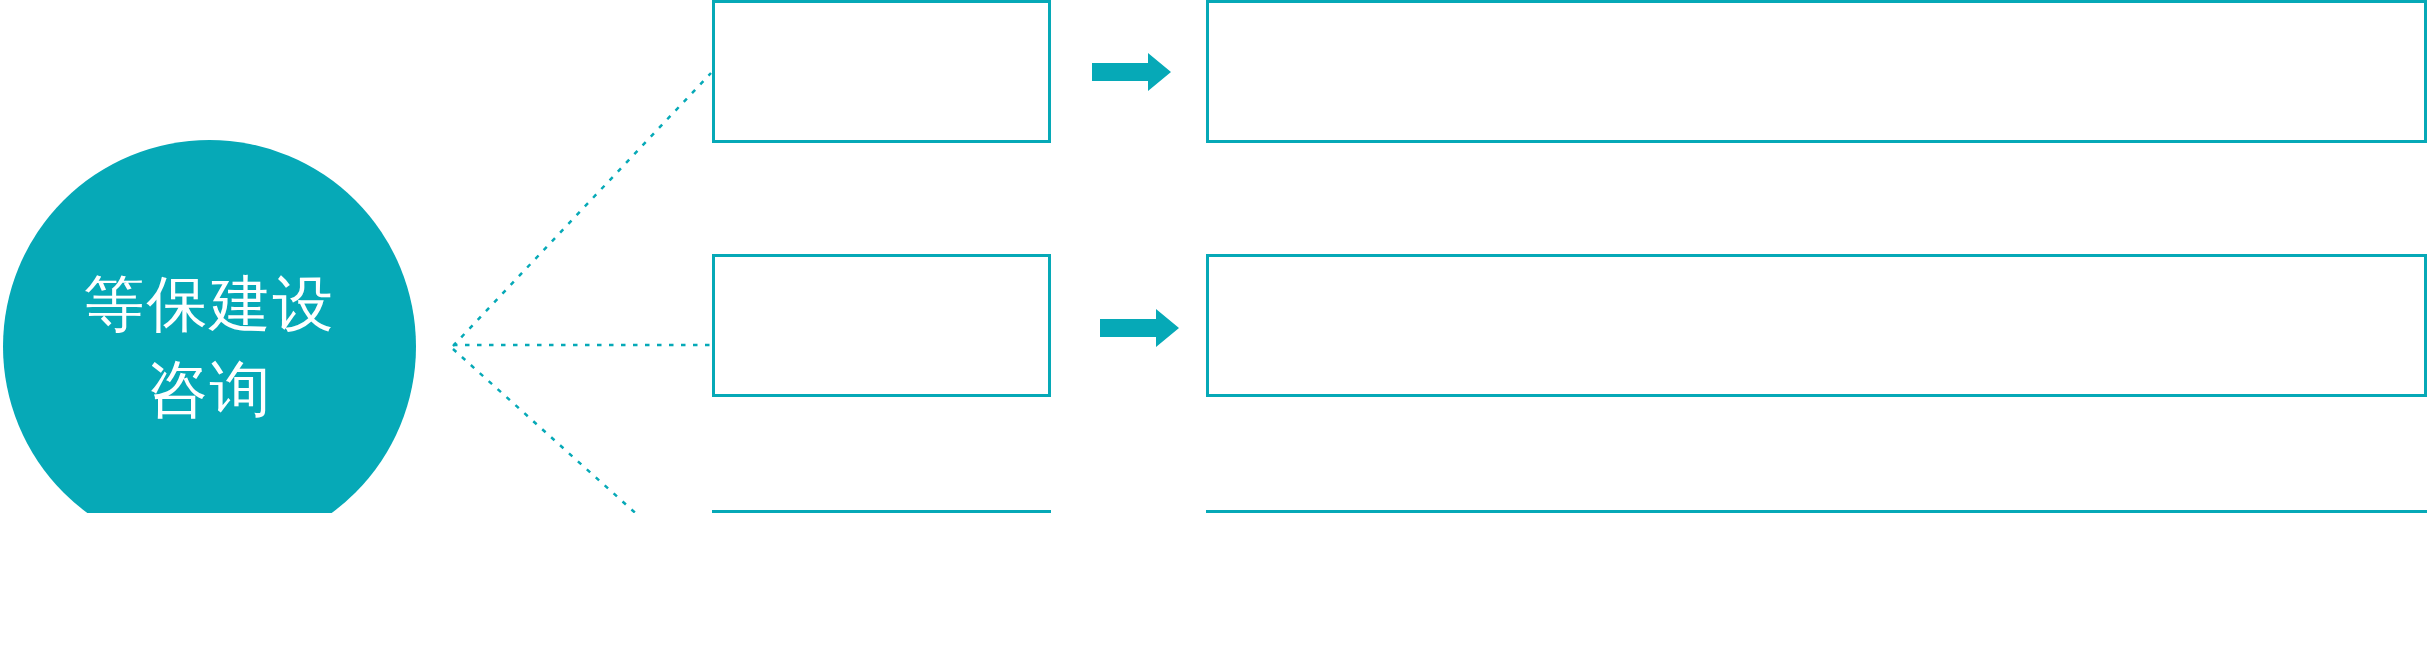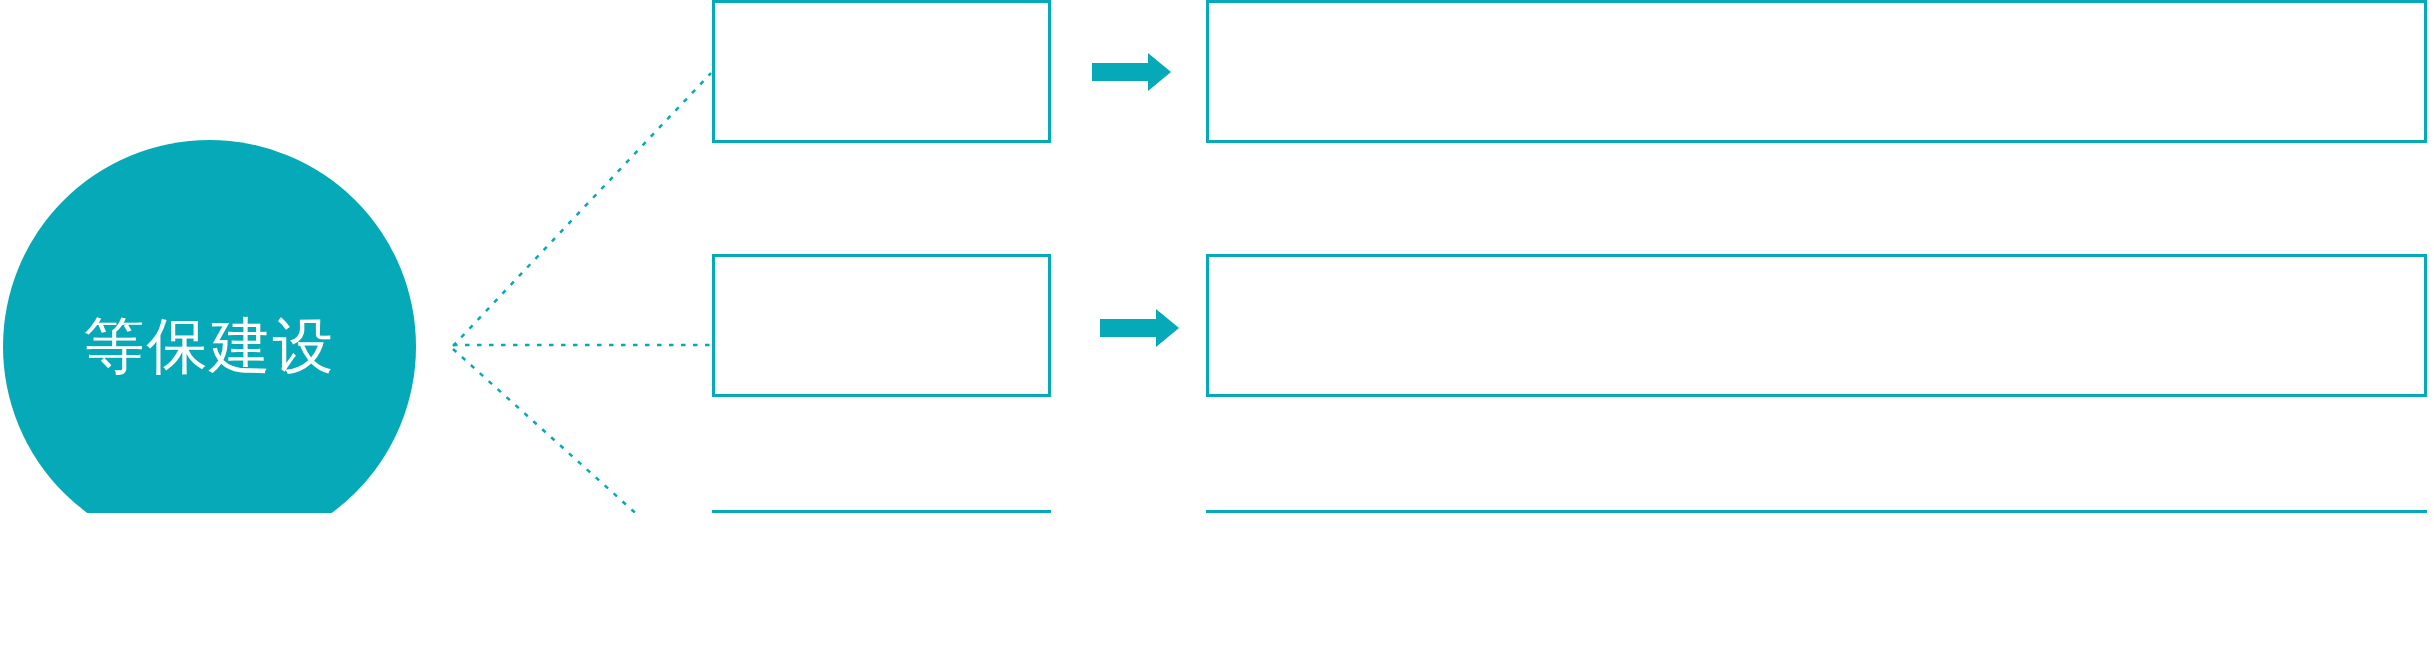--- a/index.html
+++ b/index.html
@@ -83,20 +83,21 @@
 <div class="canvas">
 
   <svg class="connectors" viewBox="0 0 2434 655" xmlns="http://www.w3.org/2000/svg">
     <line x1="453" y1="346" x2="711" y2="73"></line>
     <line x1="453" y1="345" x2="711" y2="345"></line>
     <line x1="453" y1="349" x2="711" y2="581"></line>
   </svg>
 
   <div class="center-circle">
     <span>等保建设</span>
+    <span>咨询</span>
   </div>
 
   <div class="box small-box row-1"></div>
   <svg class="arrow row-1" viewBox="0 0 80 40" xmlns="http://www.w3.org/2000/svg">
     <polygon points="0,11 56,11 56,1 79,20 56,39 56,29 0,29"></polygon>
   </svg>
   <div class="box large-box row-1"></div>
 
   <div class="box small-box row-2"></div>
   <svg class="arrow row-2" viewBox="0 0 80 40" xmlns="http://www.w3.org/2000/svg">

